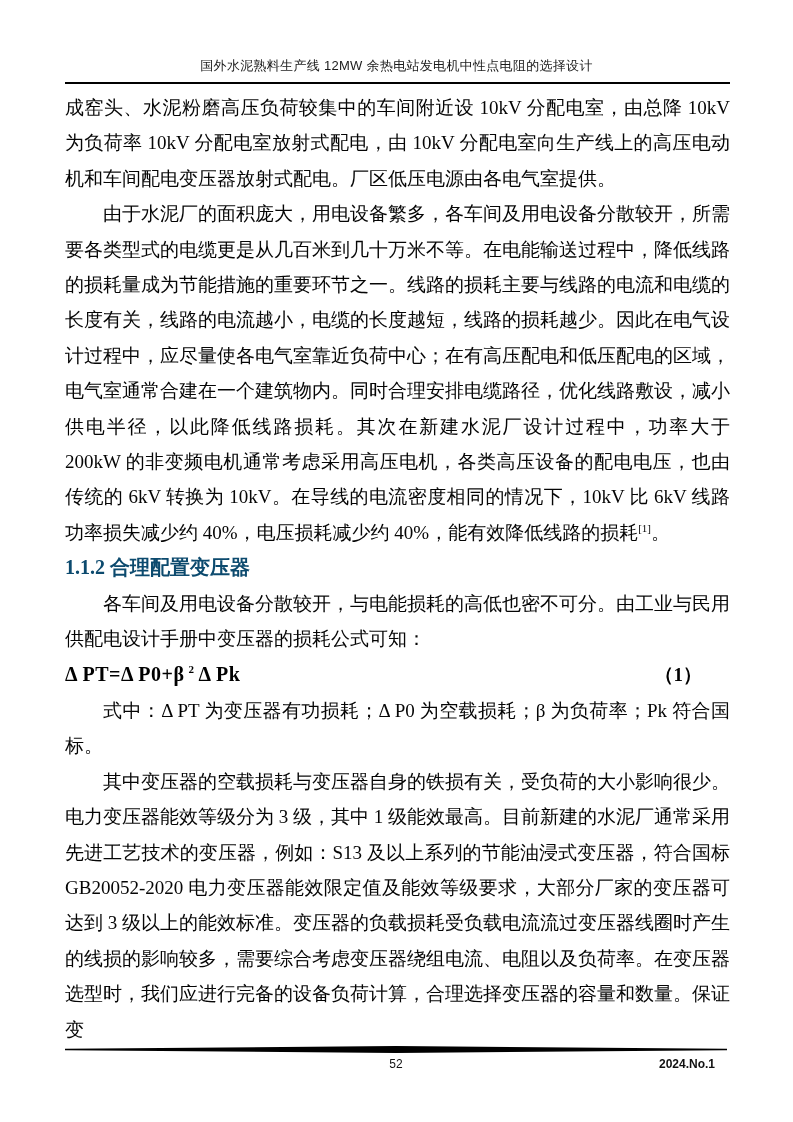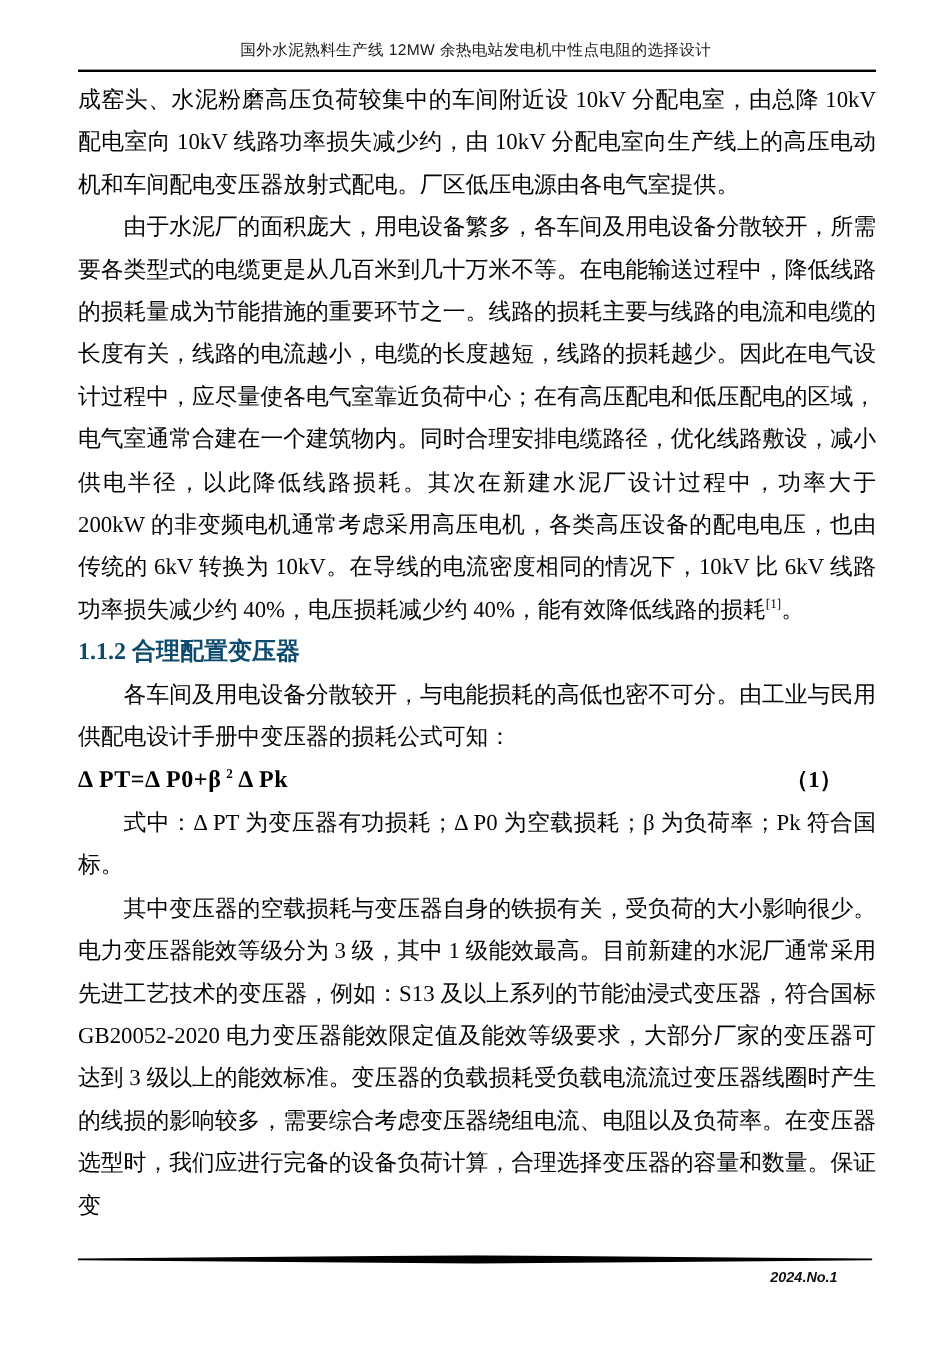--- a/index.html
+++ b/index.html
@@ -10,21 +10,21 @@
   .page {
     position: relative;
     width: 793px;
     height: 1122px;
     background: #ffffff;
     overflow: hidden;
     font-family: "Liberation Serif", "DejaVu Serif", serif;
     color: #000000;
   }
   .running-head {
-    padding-top: 33px;
+    padding-top: 57px;
     text-align: center;
   }
   .rh-title {
     font-family: "Liberation Sans", "DejaVu Sans", sans-serif;
     font-size: 13px;
     font-weight: 500;
     color: #1a1a1a;
     letter-spacing: 0.3px;
   }
   .header-rule {
@@ -91,39 +91,38 @@
     color: #111111;
   }
   .page-num {
     position: absolute;
     left: 0;
     right: 0;
     text-align: center;
   }
   .issue {
     position: absolute;
-    right: 29px;
+    right: 12px;
     font-weight: 600;
-    font-style: italic;
   }
 </style>
 </head>
 <body>
 
 <div class="page">
 
   <div class="running-head">
     <div class="rh-title">国外水泥熟料生产线 12MW 余热电站发电机中性点电阻的选择设计</div>
   </div>
 
   <div class="header-rule"></div>
 
   <div class="content">
 
-    <p class="para no-indent">成窑头、水泥粉磨高压负荷较集中的车间附近设 10kV 分配电室，由总降 10kV 配电室向 10kV 线路功率损失减少约，由 10kV 分配电室向生产线上的高压电动机和车间配电变压器放射式配电。厂区低压电源由各电气室提供。</p>
+    <p class="para no-indent">成窑头、水泥粉磨高压负荷较集中的车间附近设 10kV 分配电室，由总降 10kV 为负荷率 10kV 分配电室放射式配电，由 10kV 分配电室向生产线上的高压电动机和车间配电变压器放射式配电。厂区低压电源由各电气室提供。</p>
 
     <p class="para indent"><span>由于水泥厂的面积庞大，用电设备繁多，各车间及用电设备分散较开，所需要各类型式的电缆更是从几百米到几十万米不等。在电能输送过程中，降低线路的损耗量成为节能措施的重要环节之一。线路的损耗主要与线路的电流和电缆的长度有关，线路的电流越小，电缆的长度越短，线路的损耗越少。因此在电气设计过程中，应尽量使各电气室靠近负荷中心；在有高压配电和低压配电的区域，电气室通常合建在一个建筑物内。同时合理安排电缆路径，优化线路敷设，减小供电半径，以此降低线路损耗。其次在新建水泥厂设计过程中，功率大于 200kW 的非变频电机通常考虑采用高压电机，各类高压设备的配电电压，也由传统的 6kV 转换为 10kV。在导线的电流密度相同的情况下，10kV 比 6kV 线路功率损失减少约 40%，电压损耗减少约 40%，能有效降低线路的损耗</span><sup>[1]</sup><span>。</span></p>
 
     <h2 class="section-heading">1.1.2 合理配置变压器</h2>
 
     <p class="para indent">各车间及用电设备分散较开，与电能损耗的高低也密不可分。由工业与民用供配电设计手册中变压器的损耗公式可知：</p>
 
     <div class="formula-row">
       <span class="formula"><span>Δ PT=Δ P0+β</span><sup>2</sup><span>Δ Pk</span></span>
       <span class="eq-number">（1）</span>
@@ -133,17 +132,18 @@
 
     <p class="para indent">其中变压器的空载损耗与变压器自身的铁损有关，受负荷的大小影响很少。电力变压器能效等级分为 3 级，其中 1 级能效最高。目前新建的水泥厂通常采用先进工艺技术的变压器，例如：S13 及以上系列的节能油浸式变压器，符合国标 GB20052-2020 电力变压器能效限定值及能效等级要求，大部分厂家的变压器可达到 3 级以上的能效标准。变压器的负载损耗受负载电流流过变压器线圈时产生的线损的影响较多，需要综合考虑变压器绕组电流、电阻以及负荷率。在变压器选型时，我们应进行完备的设备负荷计算，合理选择变压器的容量和数量。保证变</p>
 
   </div>
 
   <div class="footer">
     <svg class="footer-rule-svg" width="662" height="8" viewBox="0 0 662 8">
       <polygon points="0,2.8 331,0 662,2.8 662,4.2 331,7 0,4.2" fill="#000000"></polygon>
     </svg>
     <div class="footer-row">
+      <span class="page-num">52</span>
       <span class="issue">2024.No.1</span>
     </div>
   </div>
 
 </div>
 
 </body></html>

